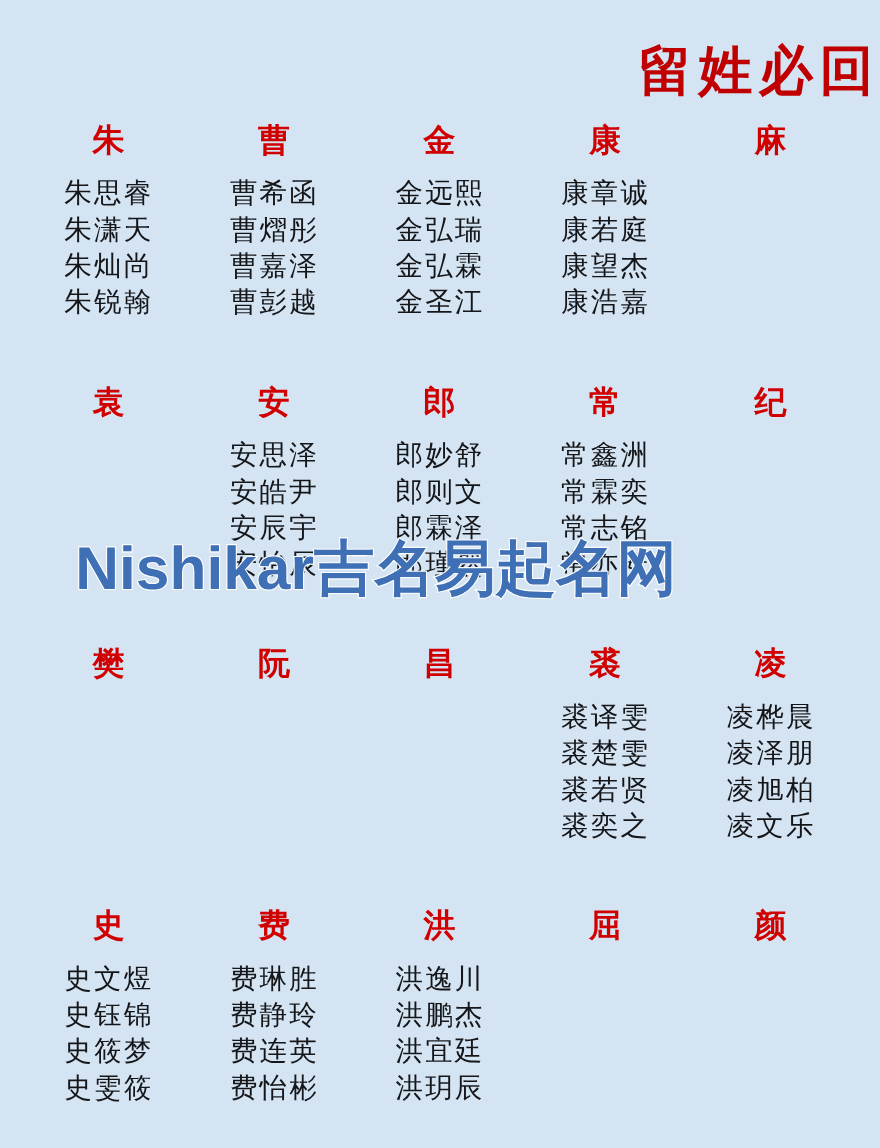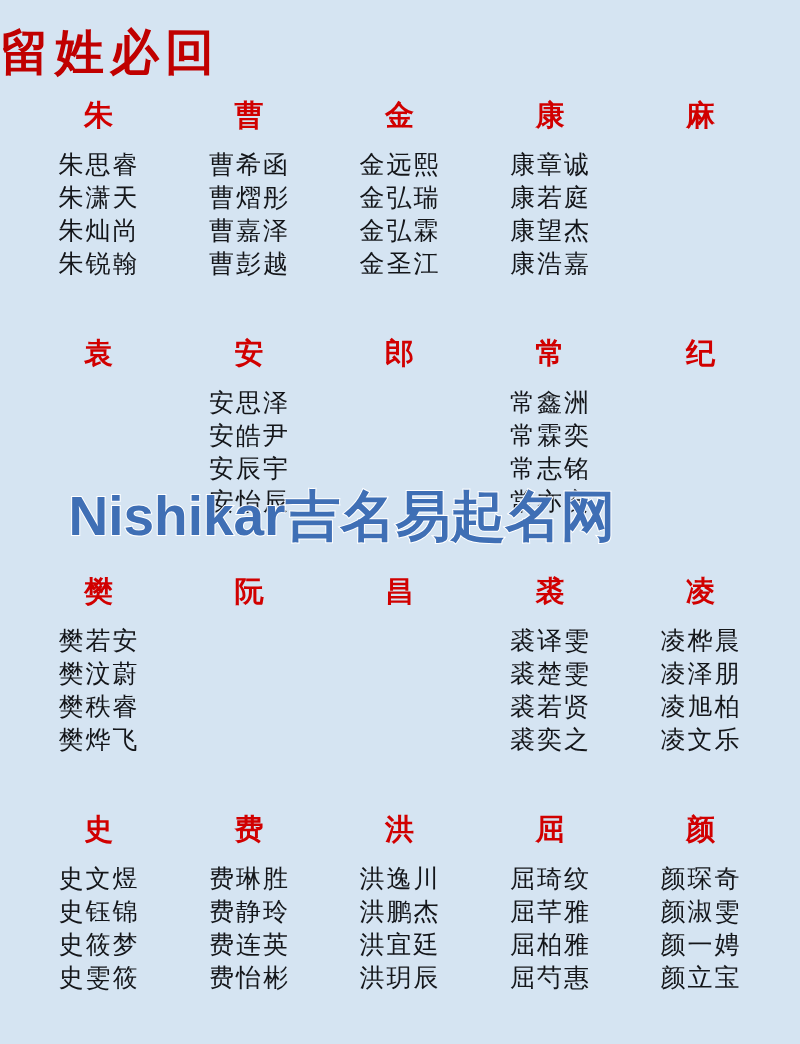--- a/index.html
+++ b/index.html
@@ -15,26 +15,26 @@
     overflow: hidden;
   }
   .page {
     width: 800px;
     height: 1044px;
     position: relative;
     box-sizing: border-box;
     padding: 0;
   }
   .title {
-    text-align: left;
+    text-align: right;
     color: #c00000;
     font-size: 49px;
     font-weight: bold;
     letter-spacing: 6px;
-    padding-top: 20px;
+    padding-top: 32px;
     padding-bottom: 10px;
     font-family: "Liberation Serif", "DejaVu Serif", serif;
   }
   .grid {
     display: flex;
     flex-direction: column;
     gap: 0px;
     padding: 0 28px;
     box-sizing: border-box;
   }
@@ -145,44 +145,44 @@
         <div class="surname">安</div>
         <div class="names">
           <div class="name">安思泽</div>
           <div class="name">安皓尹</div>
           <div class="name">安辰宇</div>
           <div class="name">安怡辰</div>
         </div>
       </div>
       <div class="cell">
         <div class="surname">郎</div>
+        <div class="names">
+          <div class="name">郎妙舒</div>
+          <div class="name">郎则文</div>
+          <div class="name">郎霖泽</div>
+          <div class="name">郎瑾然</div>
+        </div>
       </div>
       <div class="cell">
         <div class="surname">常</div>
         <div class="names">
           <div class="name">常鑫洲</div>
           <div class="name">常霖奕</div>
           <div class="name">常志铭</div>
           <div class="name">常亦安</div>
         </div>
       </div>
       <div class="cell">
         <div class="surname">纪</div>
       </div>
     </div>
 
     <div class="row">
       <div class="cell">
         <div class="surname">樊</div>
-        <div class="names">
-          <div class="name">樊若安</div>
-          <div class="name">樊汶蔚</div>
-          <div class="name">樊秩睿</div>
-          <div class="name">樊烨飞</div>
-        </div>
       </div>
       <div class="cell">
         <div class="surname">阮</div>
       </div>
       <div class="cell">
         <div class="surname">昌</div>
       </div>
       <div class="cell">
         <div class="surname">裘</div>
         <div class="names">
@@ -226,34 +226,22 @@
         <div class="surname">洪</div>
         <div class="names">
           <div class="name">洪逸川</div>
           <div class="name">洪鹏杰</div>
           <div class="name">洪宜廷</div>
           <div class="name">洪玥辰</div>
         </div>
       </div>
       <div class="cell">
         <div class="surname">屈</div>
-        <div class="names">
-          <div class="name">屈琦纹</div>
-          <div class="name">屈芊雅</div>
-          <div class="name">屈柏雅</div>
-          <div class="name">屈芍惠</div>
-        </div>
       </div>
       <div class="cell">
         <div class="surname">颜</div>
-        <div class="names">
-          <div class="name">颜琛奇</div>
-          <div class="name">颜淑雯</div>
-          <div class="name">颜一娉</div>
-          <div class="name">颜立宝</div>
-        </div>
       </div>
     </div>
 
   </div>
 
   <div class="watermark">Nishikar吉名易起名网</div>
 </div>
 
 </body></html>

